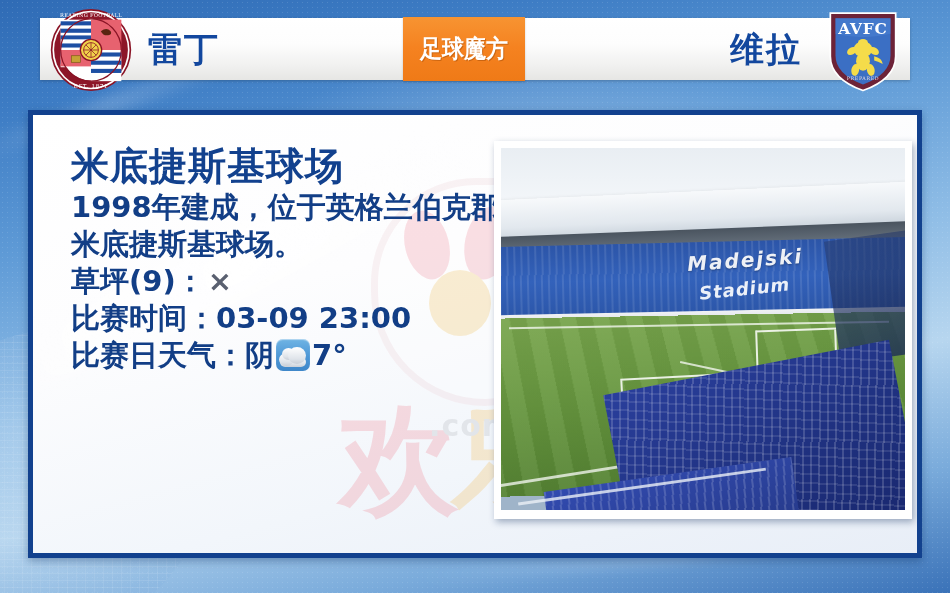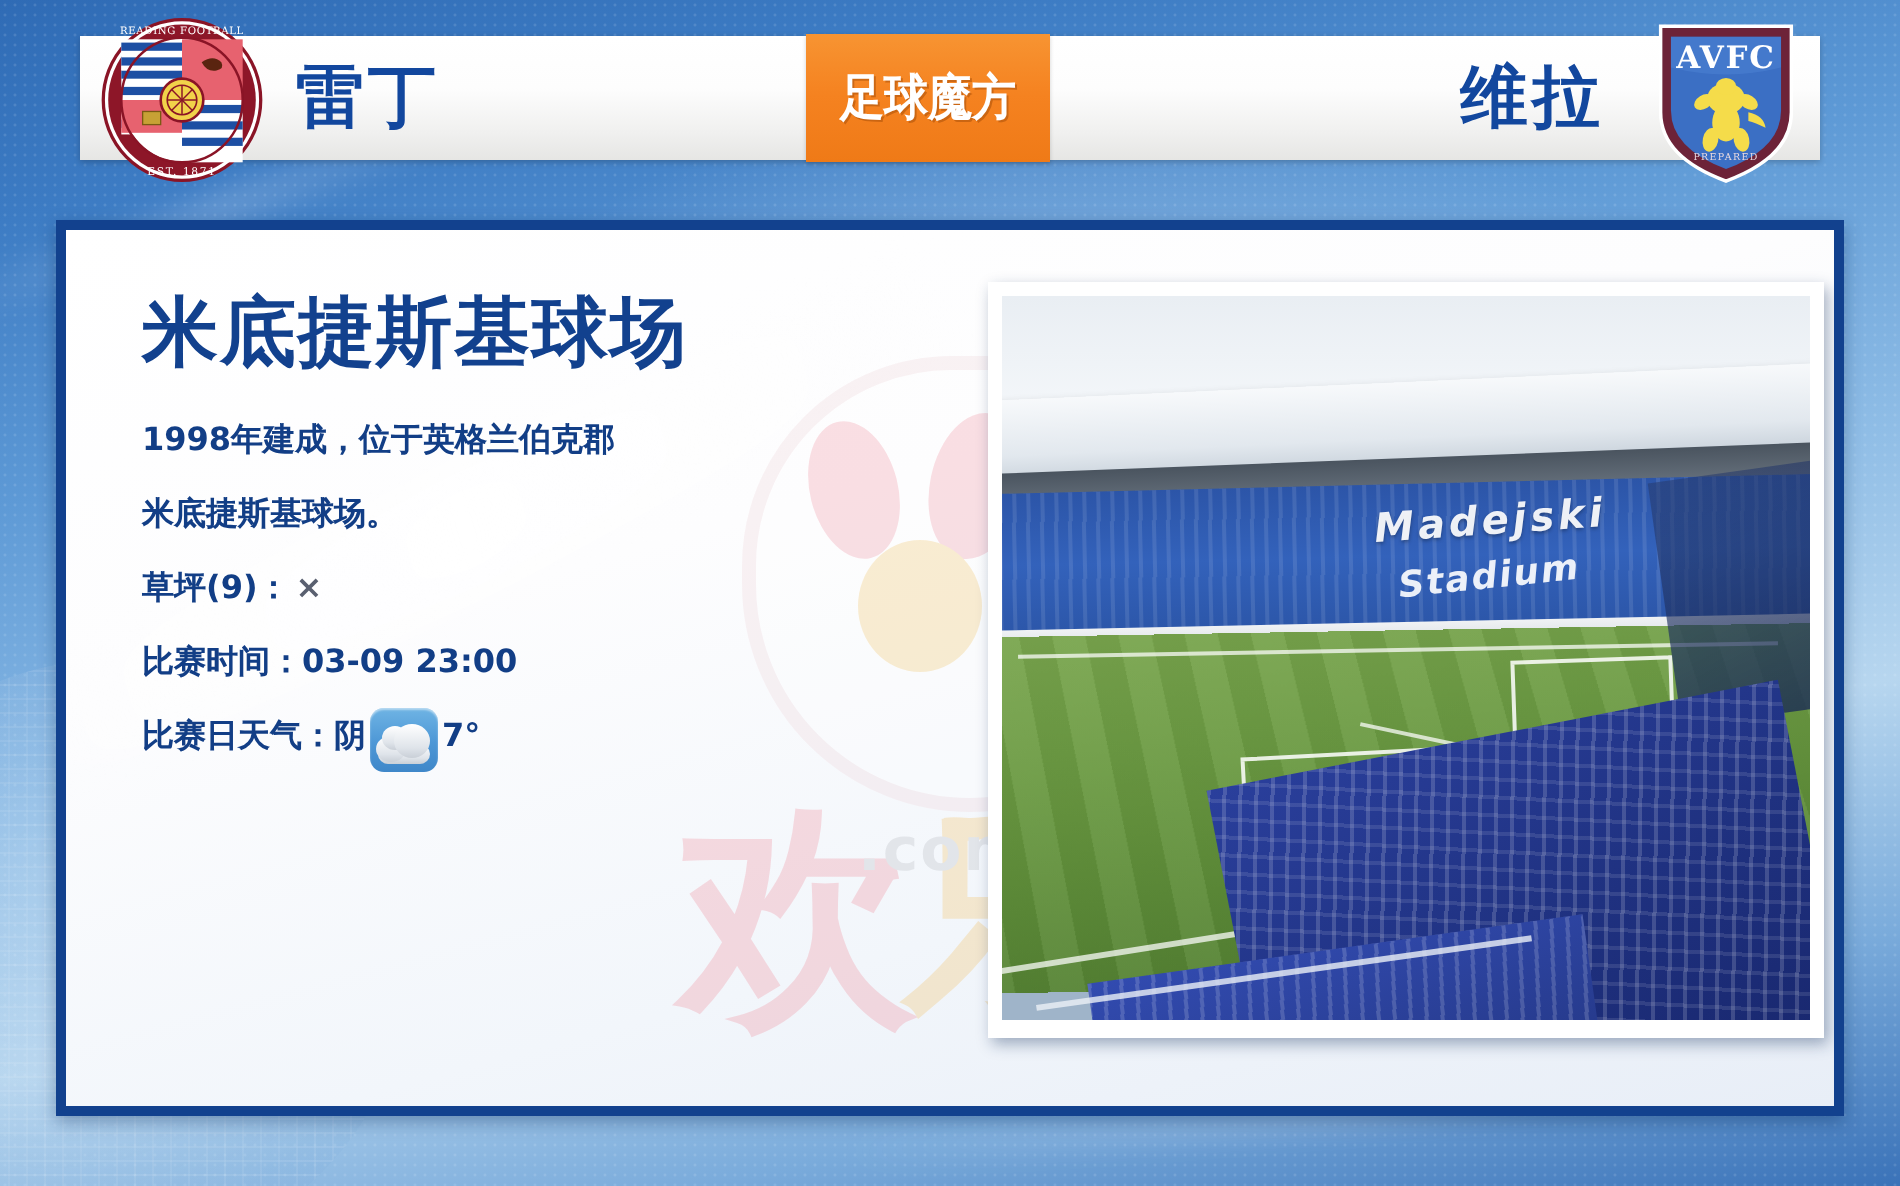--- a/index.html
+++ b/index.html
@@ -179,31 +179,31 @@
     top: 30px;
     width: 420px;
     z-index: 3;
   }
   .stadium-title {
     font-size: 38px;
     font-weight: bold;
     color: #12418e;
     line-height: 1.15;
     letter-spacing: 1px;
-    margin-bottom: 12px;
+    margin-bottom: 0;
     white-space: nowrap;
   }
   .info-line {
-    font-size: 16px;
+    font-size: 29px;
     font-weight: bold;
     color: #123e86;
     line-height: 37px;
     white-space: nowrap;
     display: flex;
-    align-items: flex-end;
+    align-items: center;
   }
   .val-red {
     color: #8c1320;
     font-weight: bold;
   }
   .val-blue {
     color: #123e86;
     font-weight: bold;
   }
   .times-sign {

